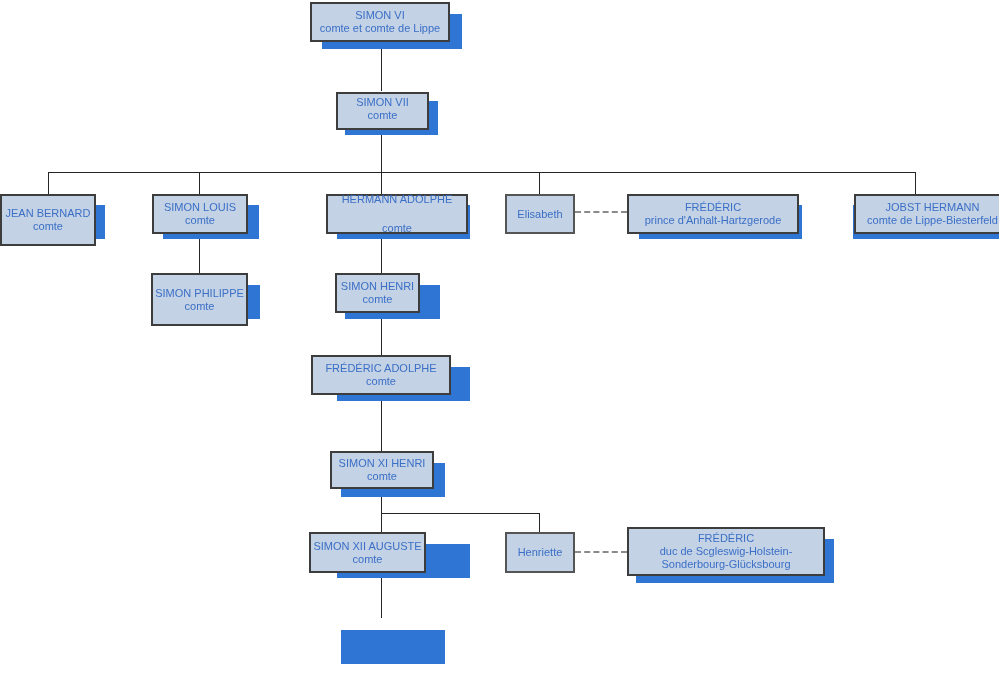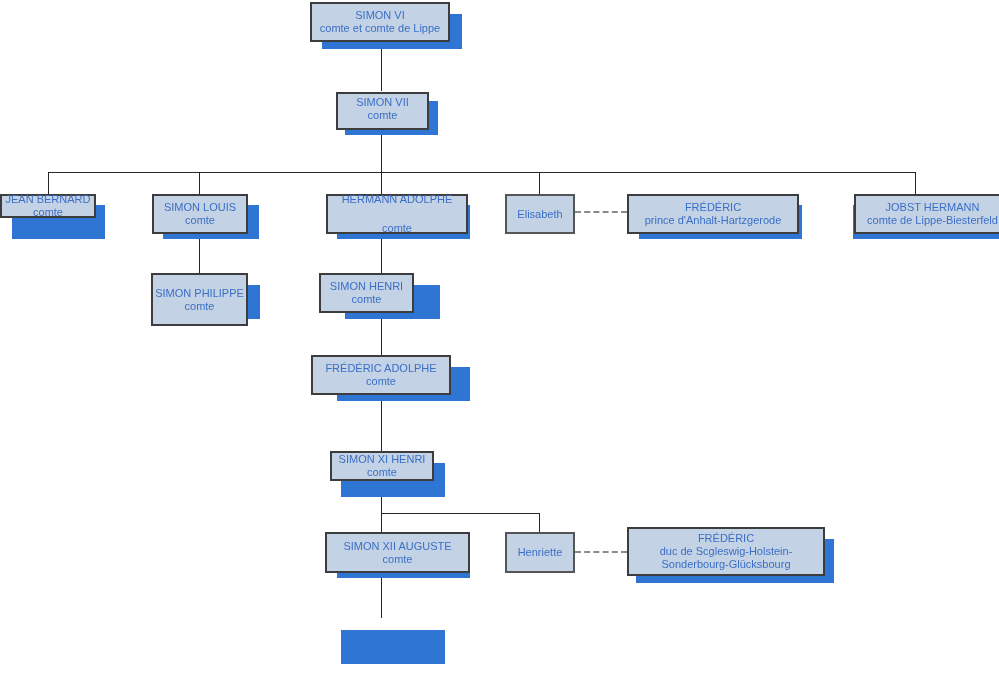--- a/index.html
+++ b/index.html
@@ -108,21 +108,21 @@
   <div class="node" style="left:310px; top:2px; width:140px; height:40px;">
     <span class="ttl">SIMON VI</span>
     <span class="sub">comte et comte de Lippe</span>
   </div>
 
   <div class="node" style="left:336px; top:92px; width:93px; height:38px;justify-content:flex-end;">
     <span class="ttl">SIMON VII</span>
     <span class="sub">comte</span>
   </div>
 
-  <div class="node" style="left:0px; top:194px; width:96px; height:24px;">
+  <div class="node" style="left:0px; top:194px; width:96px; height:52px;">
     <span class="ttl">JEAN BERNARD</span>
     <span class="sub">comte</span>
   </div>
 
   <div class="node" style="left:152px; top:194px; width:96px; height:40px;">
     <span class="ttl">SIMON LOUIS</span>
     <span class="sub">comte</span>
   </div>
 
   <div class="node" style="left:326px; top:194px; width:142px; height:40px;gap:16px;">
@@ -142,36 +142,36 @@
   <div class="node" style="left:841px; top:194px; width:157px; height:40px;margin-left:13px;">
     <span class="ttl">JOBST HERMANN</span>
     <span class="sub">comte de Lippe-Biesterfeld</span>
   </div>
 
   <div class="node" style="left:151px; top:273px; width:97px; height:53px;">
     <span class="ttl">SIMON PHILIPPE</span>
     <span class="sub">comte</span>
   </div>
 
-  <div class="node" style="left:319px; top:273px; width:95px; height:40px;">
+  <div class="node" style="left:335px; top:273px; width:85px; height:40px;">
     <span class="ttl">SIMON HENRI</span>
     <span class="sub">comte</span>
   </div>
 
   <div class="node" style="left:311px; top:355px; width:140px; height:40px;justify-content:center;">
     <span class="ttl">FRÉDÉRIC ADOLPHE</span>
     <span class="sub">comte</span>
   </div>
 
-  <div class="node" style="left:330px; top:451px; width:104px; height:30px;">
+  <div class="node" style="left:330px; top:451px; width:104px; height:38px;">
     <span class="ttl">SIMON XI HENRI</span>
     <span class="sub">comte</span>
   </div>
 
-  <div class="node" style="left:325px; top:532px; width:145px; height:41px;">
+  <div class="node" style="left:309px; top:532px; width:117px; height:41px;">
     <span class="ttl">SIMON XII AUGUSTE</span>
     <span class="sub">comte</span>
   </div>
 
   <div class="node soft" style="left:505px; top:532px; width:70px; height:41px;">
     <span class="ttl">Henriette</span>
   </div>
 
   <div class="node wrap" style="left:627px; top:527px; width:198px; height:49px;">
     <span class="ttl">FRÉDÉRIC</span>

